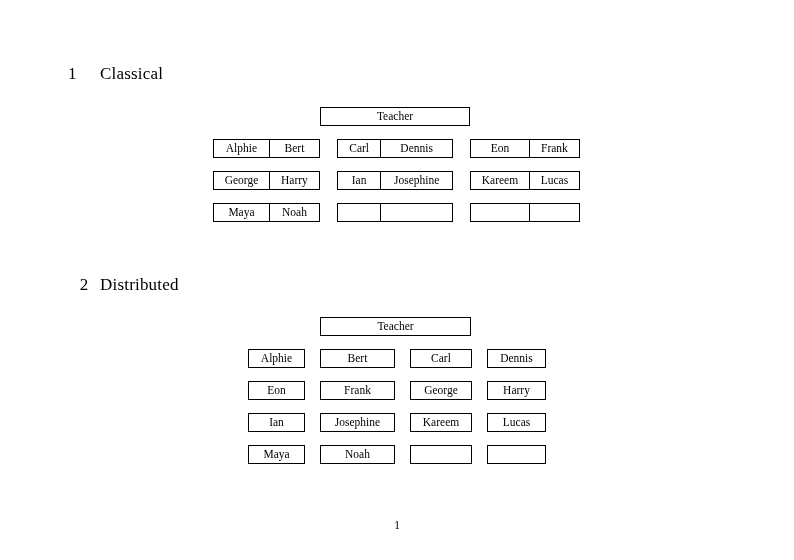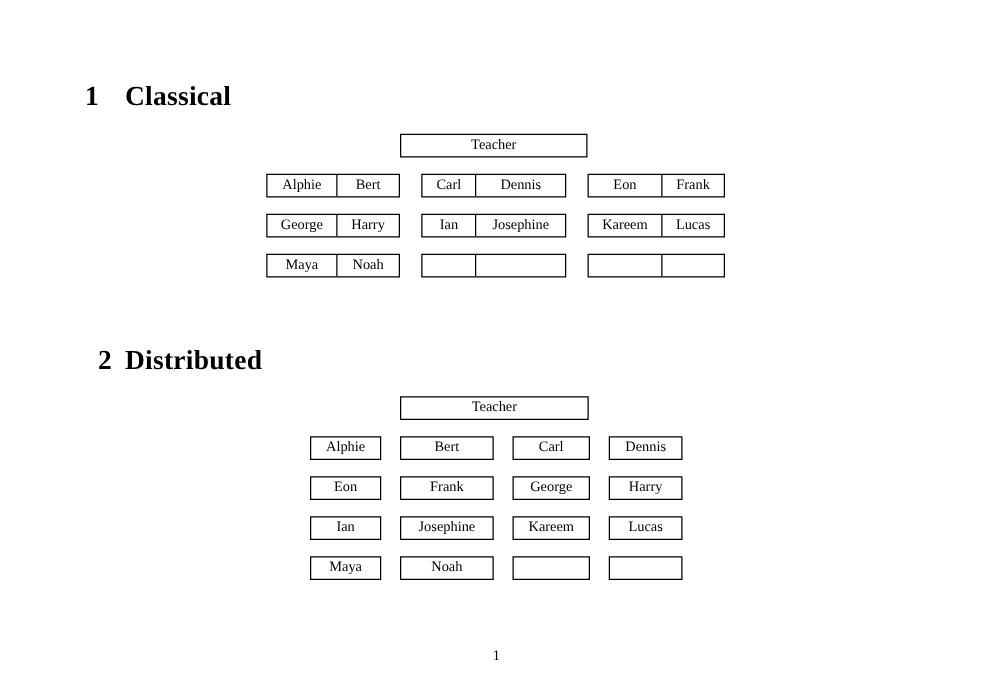--- a/index.html
+++ b/index.html
@@ -16,22 +16,22 @@
     overflow: hidden;
   }
   .page {
     position: absolute;
     inset: 0;
   }
 
   
   .section-heading {
     position: absolute;
-    font-weight: bold;
-    font-size: 22px;
+    font-weight: normal;
+    font-size: 17px;
     letter-spacing: 0.2px;
     white-space: nowrap;
   }
   .section-heading .num {
     display: inline-block;
     width: 32px;
   }
   #heading-1 { left: 68px; top: 64px; }
   #heading-2 { left: 68px; top: 275px; text-align: center; }
 

